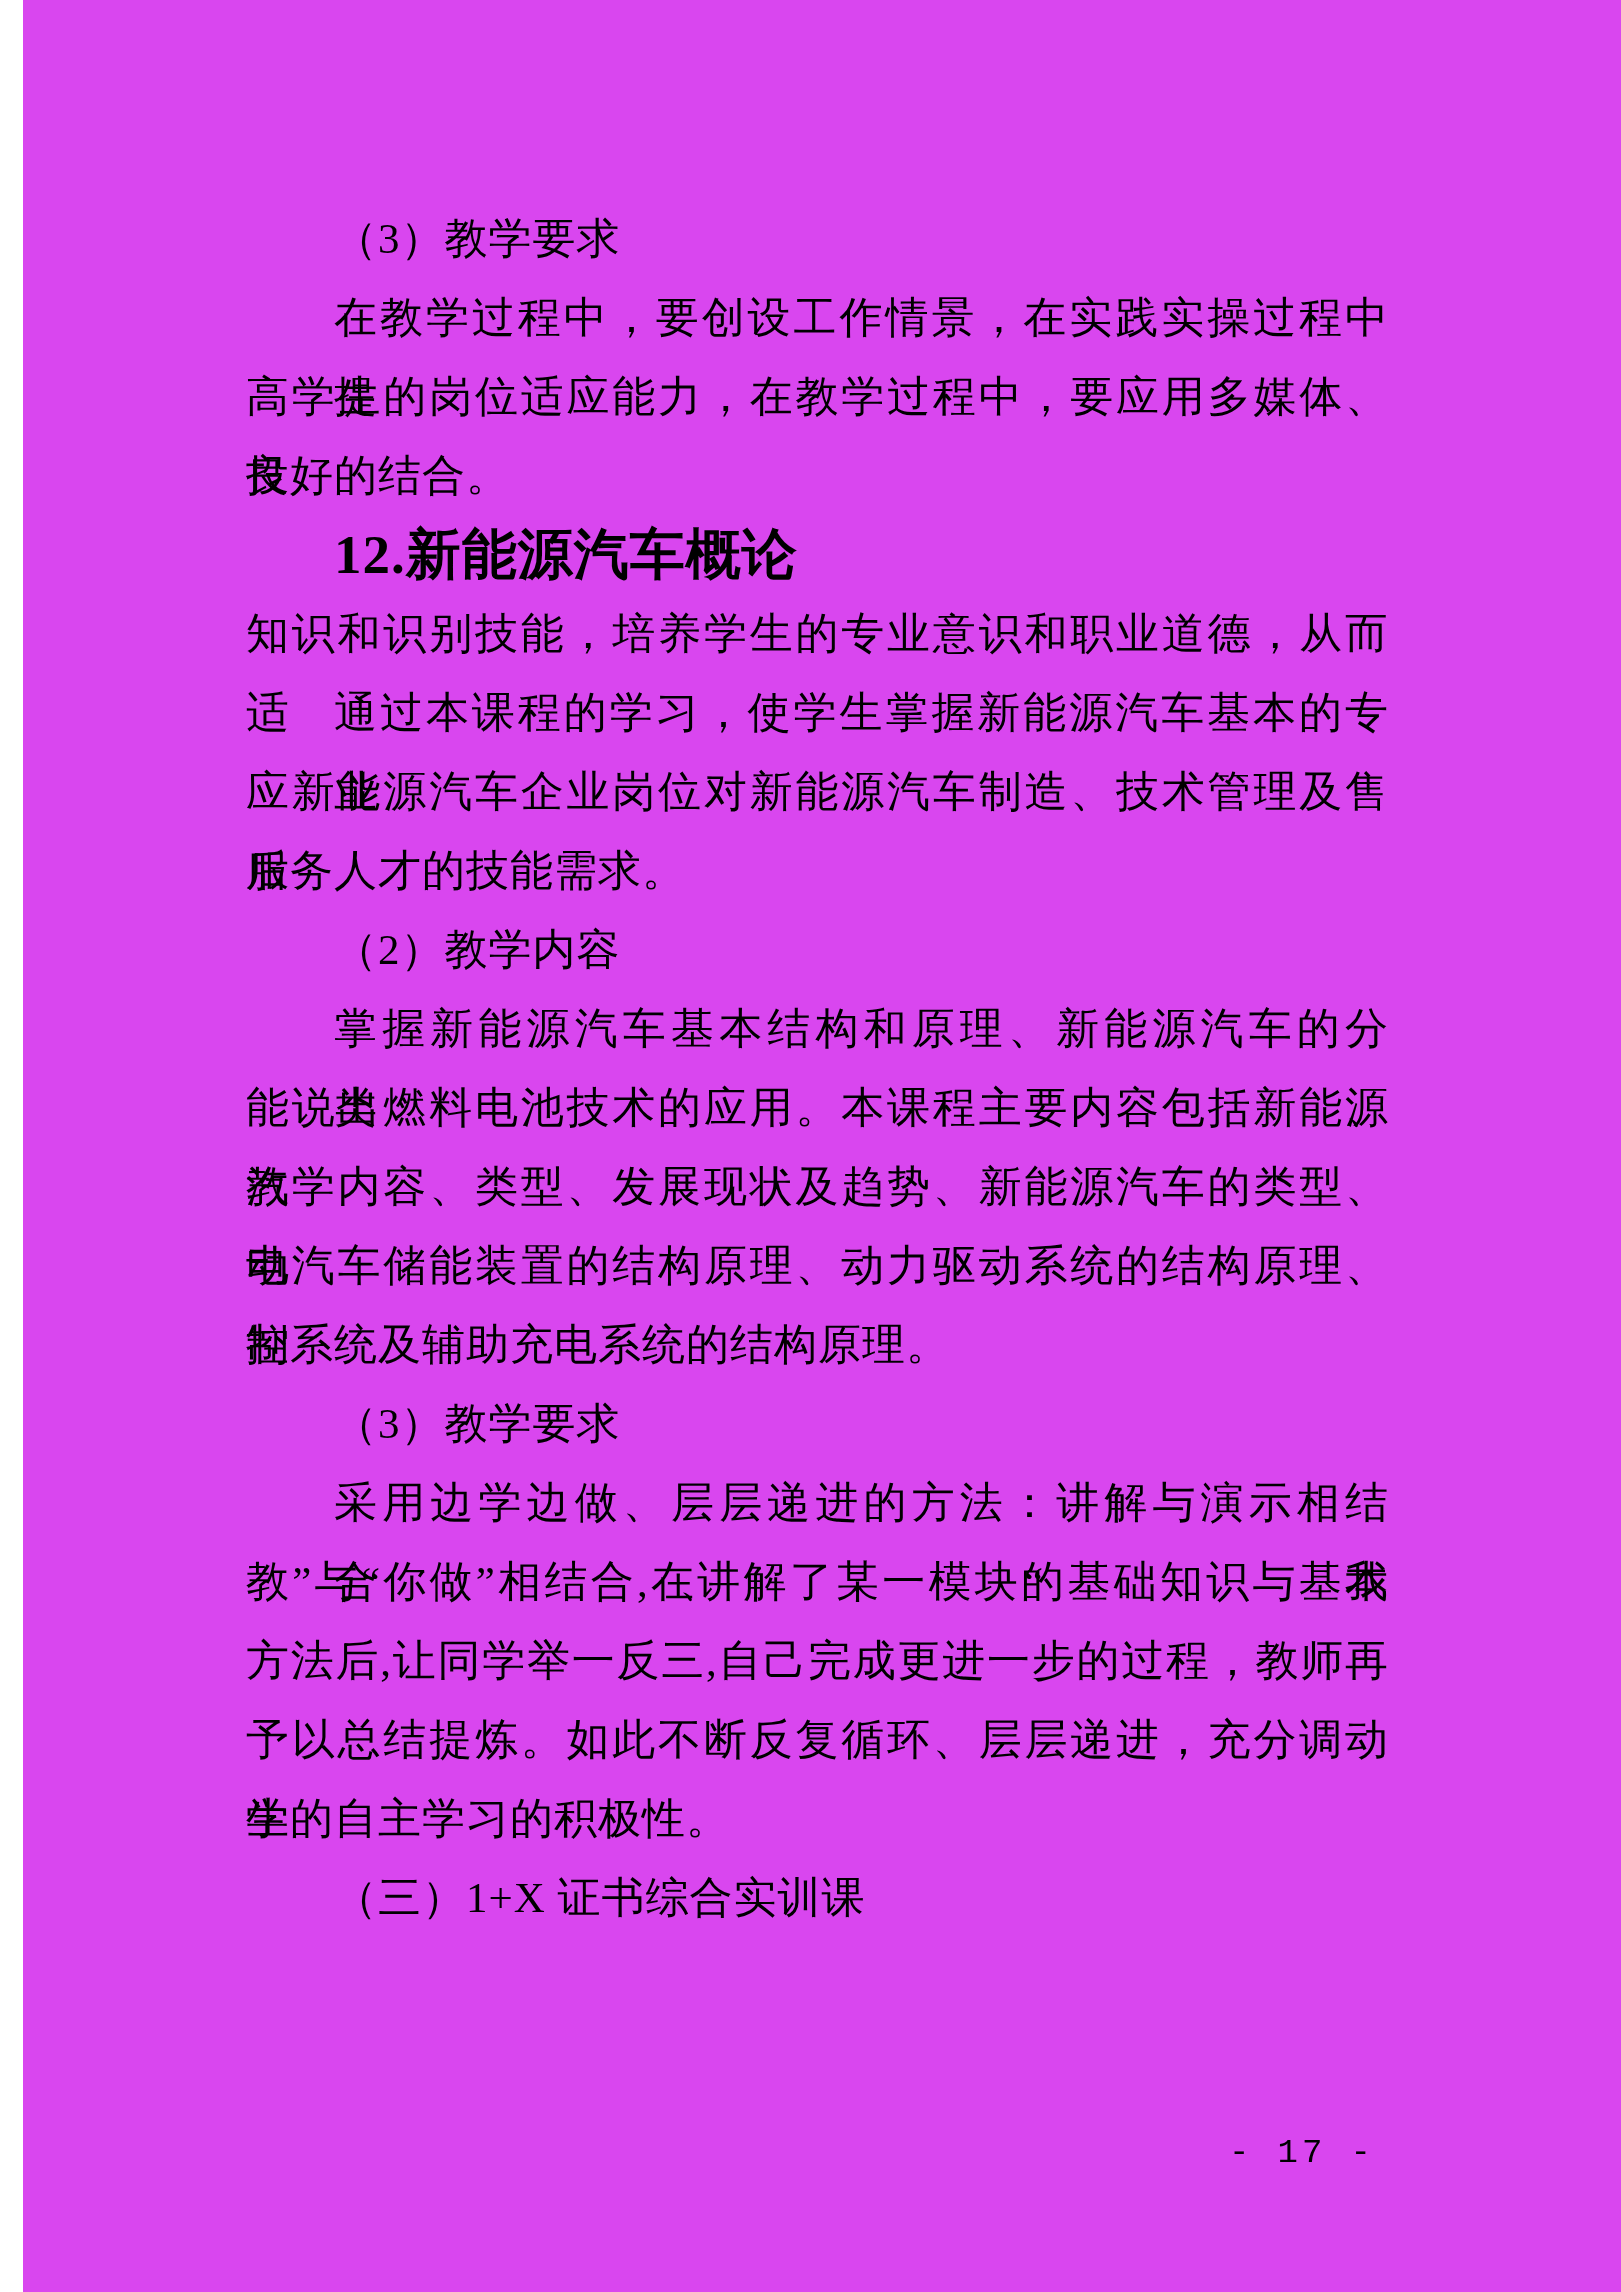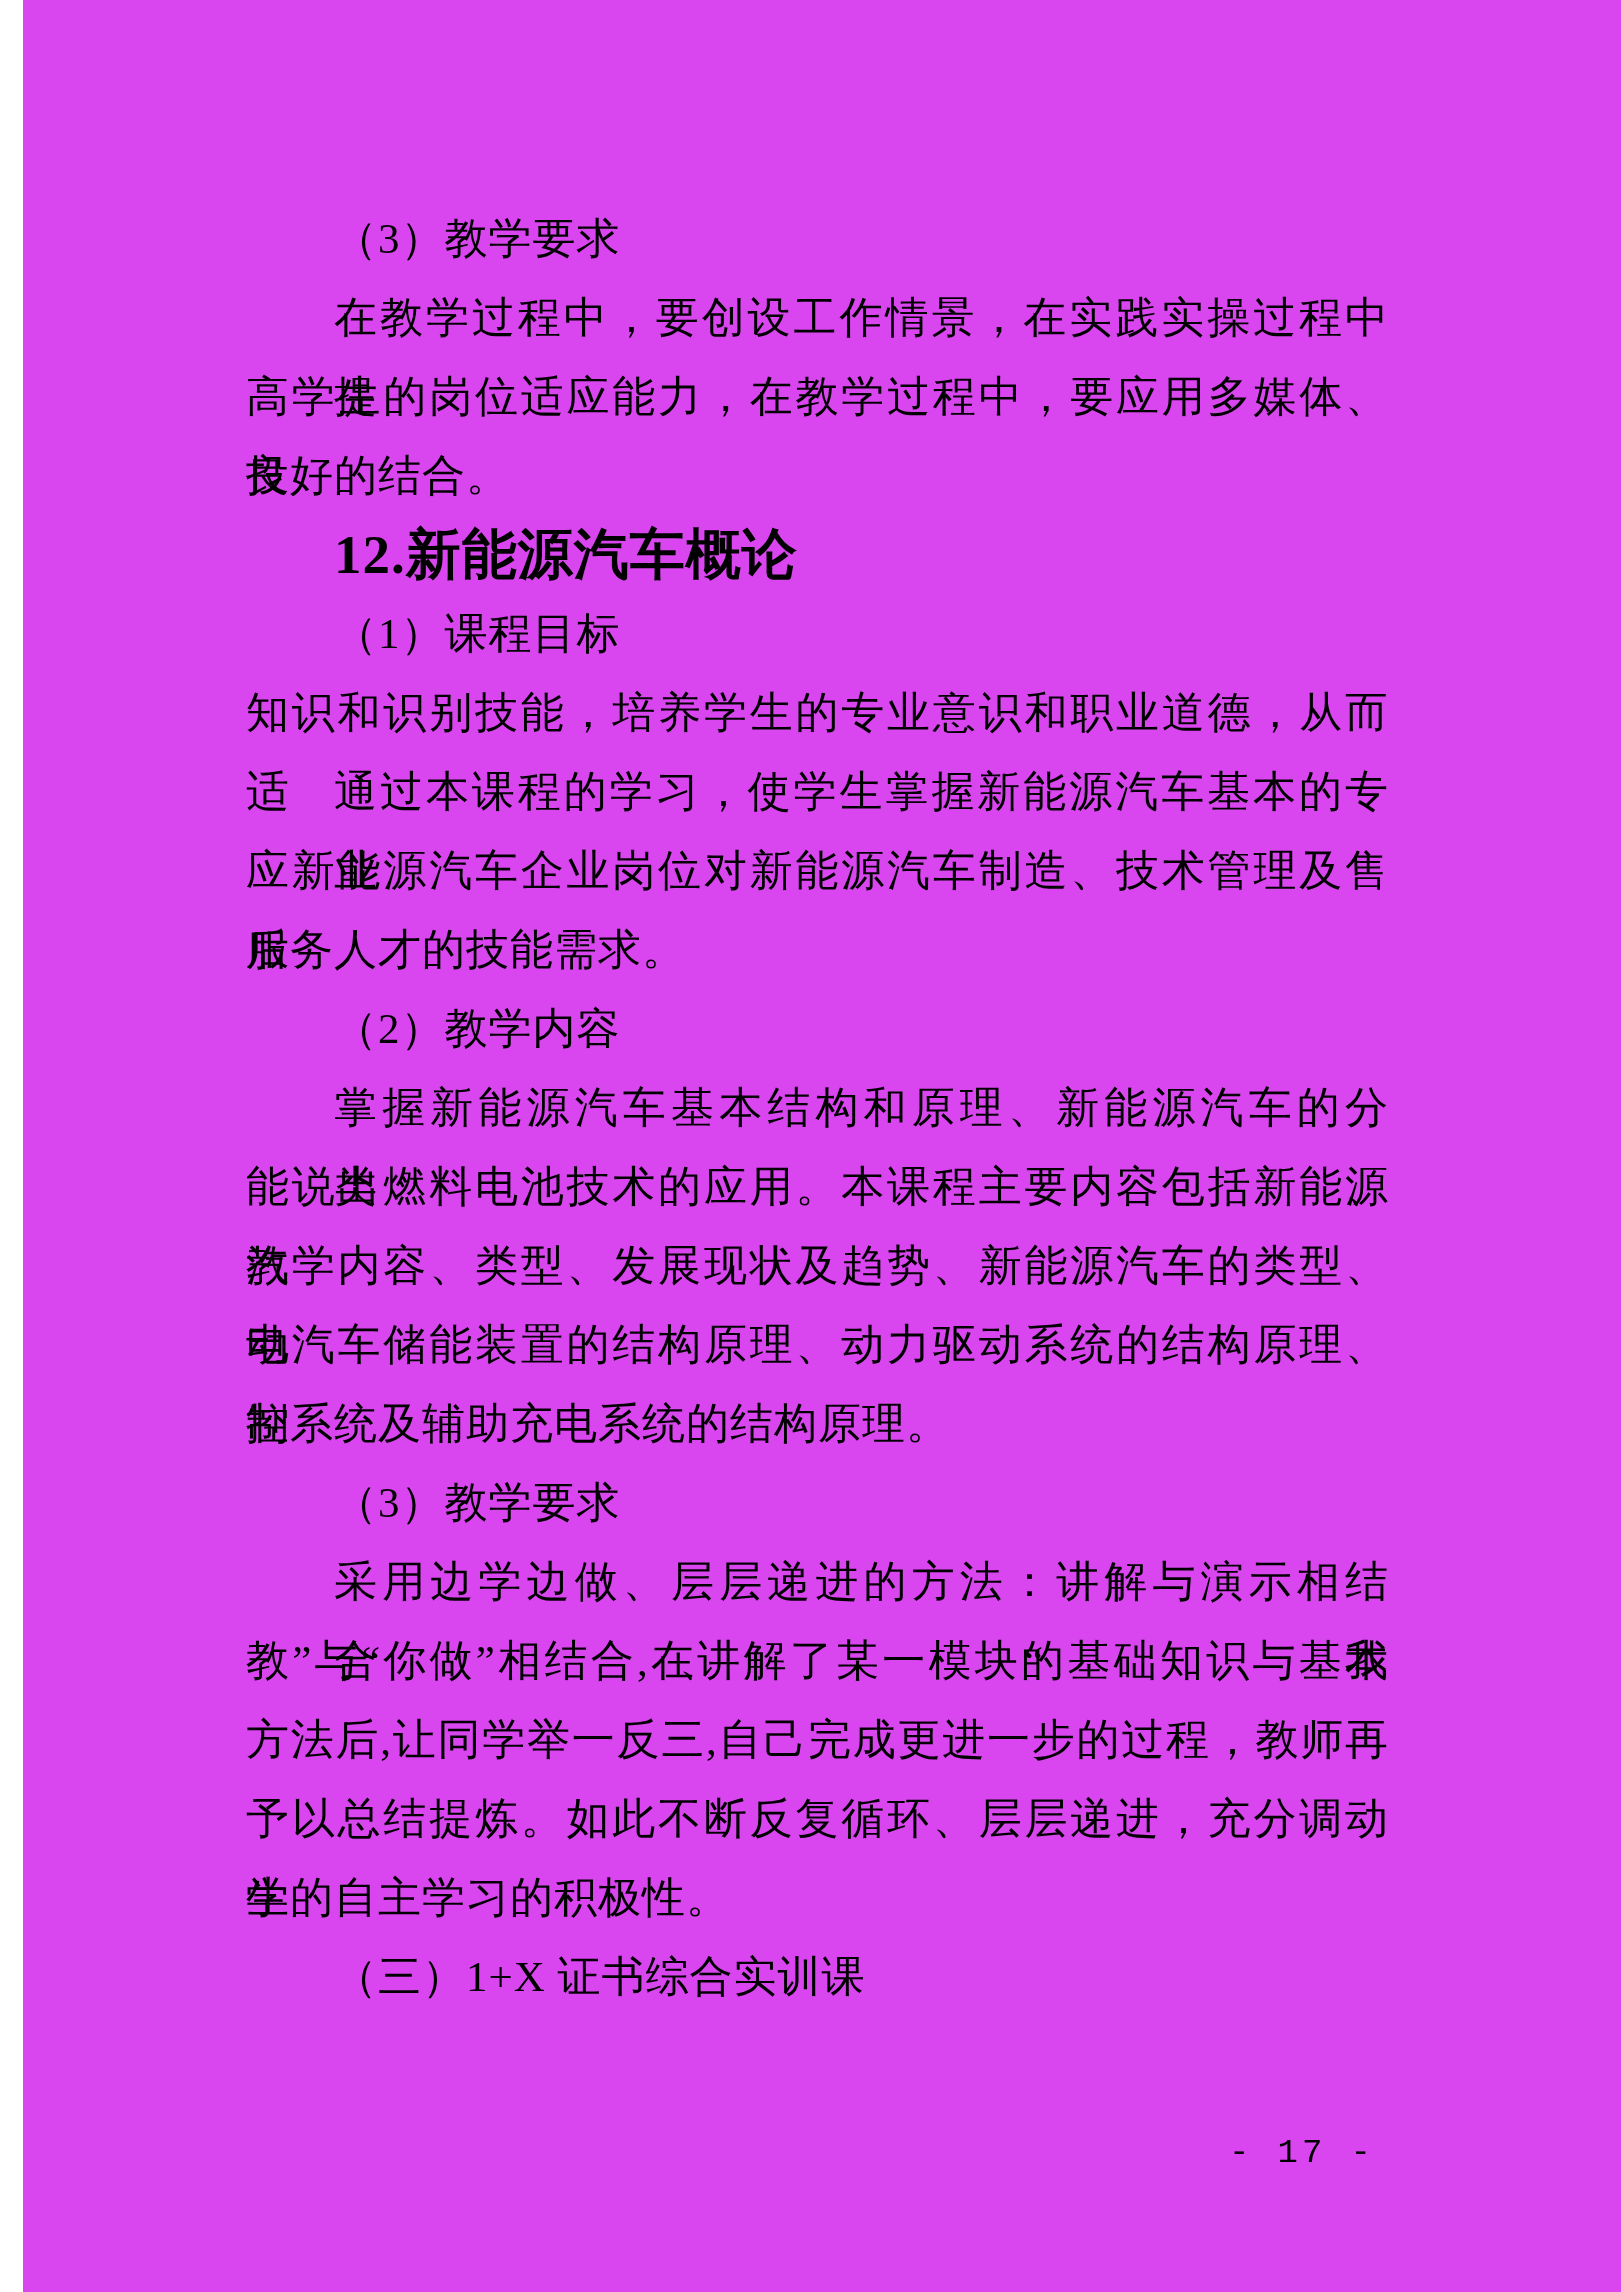--- a/index.html
+++ b/index.html
@@ -60,21 +60,20 @@
 </head>
 <body>
 
 <div class="page">
   <div class="doc-body">
       <div class="line subheading indent">（3）教学要求</div>
       <div class="line paragraph indent full">在教学过程中，要创设工作情景，在实践实操过程中提</div>
       <div class="line paragraph full">高学生的岗位适应能力，在教学过程中，要应用多媒体、投</div>
       <div class="line paragraph">良好的结合。</div>
       <div class="line heading-bold indent">12.新能源汽车概论</div>
-      <div class="line subheading indent">（1）课程目标</div>
       <div class="line paragraph full">知识和识别技能，培养学生的专业意识和职业道德，从而适</div>
       <div class="line paragraph indent full">通过本课程的学习，使学生掌握新能源汽车基本的专业</div>
       <div class="line paragraph full">应新能源汽车企业岗位对新能源汽车制造、技术管理及售后</div>
       <div class="line paragraph">服务人才的技能需求。</div>
       <div class="line subheading indent">（2）教学内容</div>
       <div class="line paragraph indent full">掌握新能源汽车基本结构和原理、新能源汽车的分类、</div>
       <div class="line paragraph full">能说出燃料电池技术的应用。本课程主要内容包括新能源汽</div>
       <div class="line paragraph full">教学内容、类型、发展现状及趋势、新能源汽车的类型、电</div>
       <div class="line paragraph full">动汽车储能装置的结构原理、动力驱动系统的结构原理、控</div>
       <div class="line paragraph">制系统及辅助充电系统的结构原理。</div>

